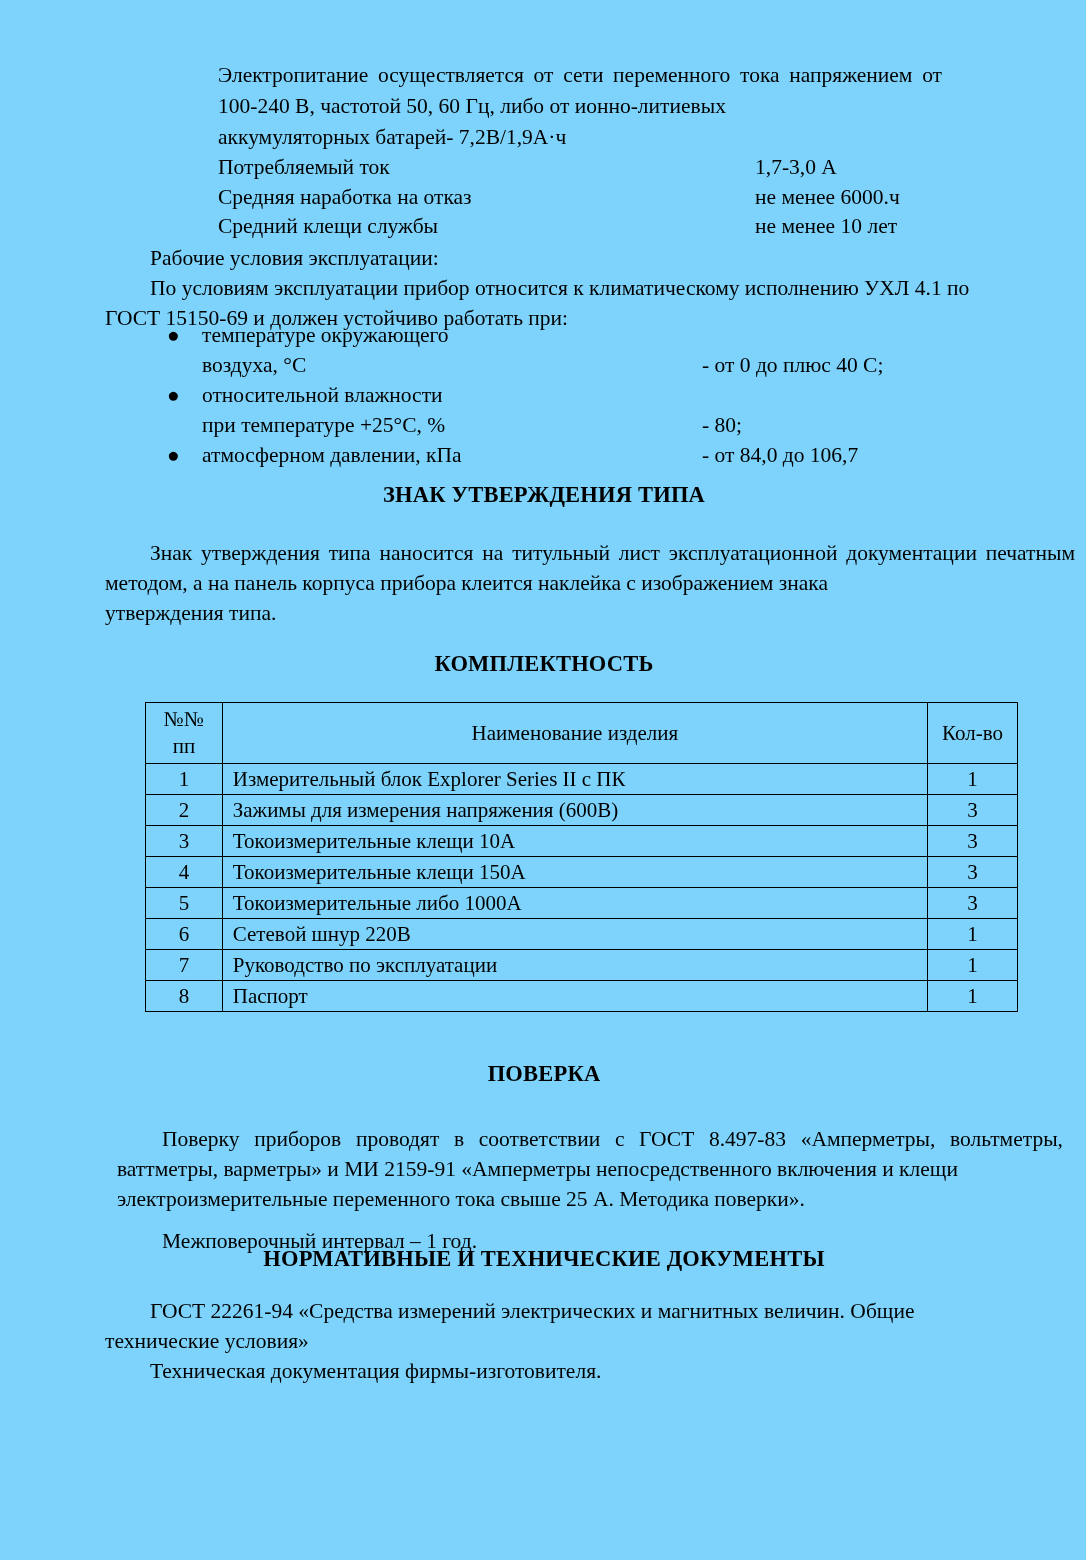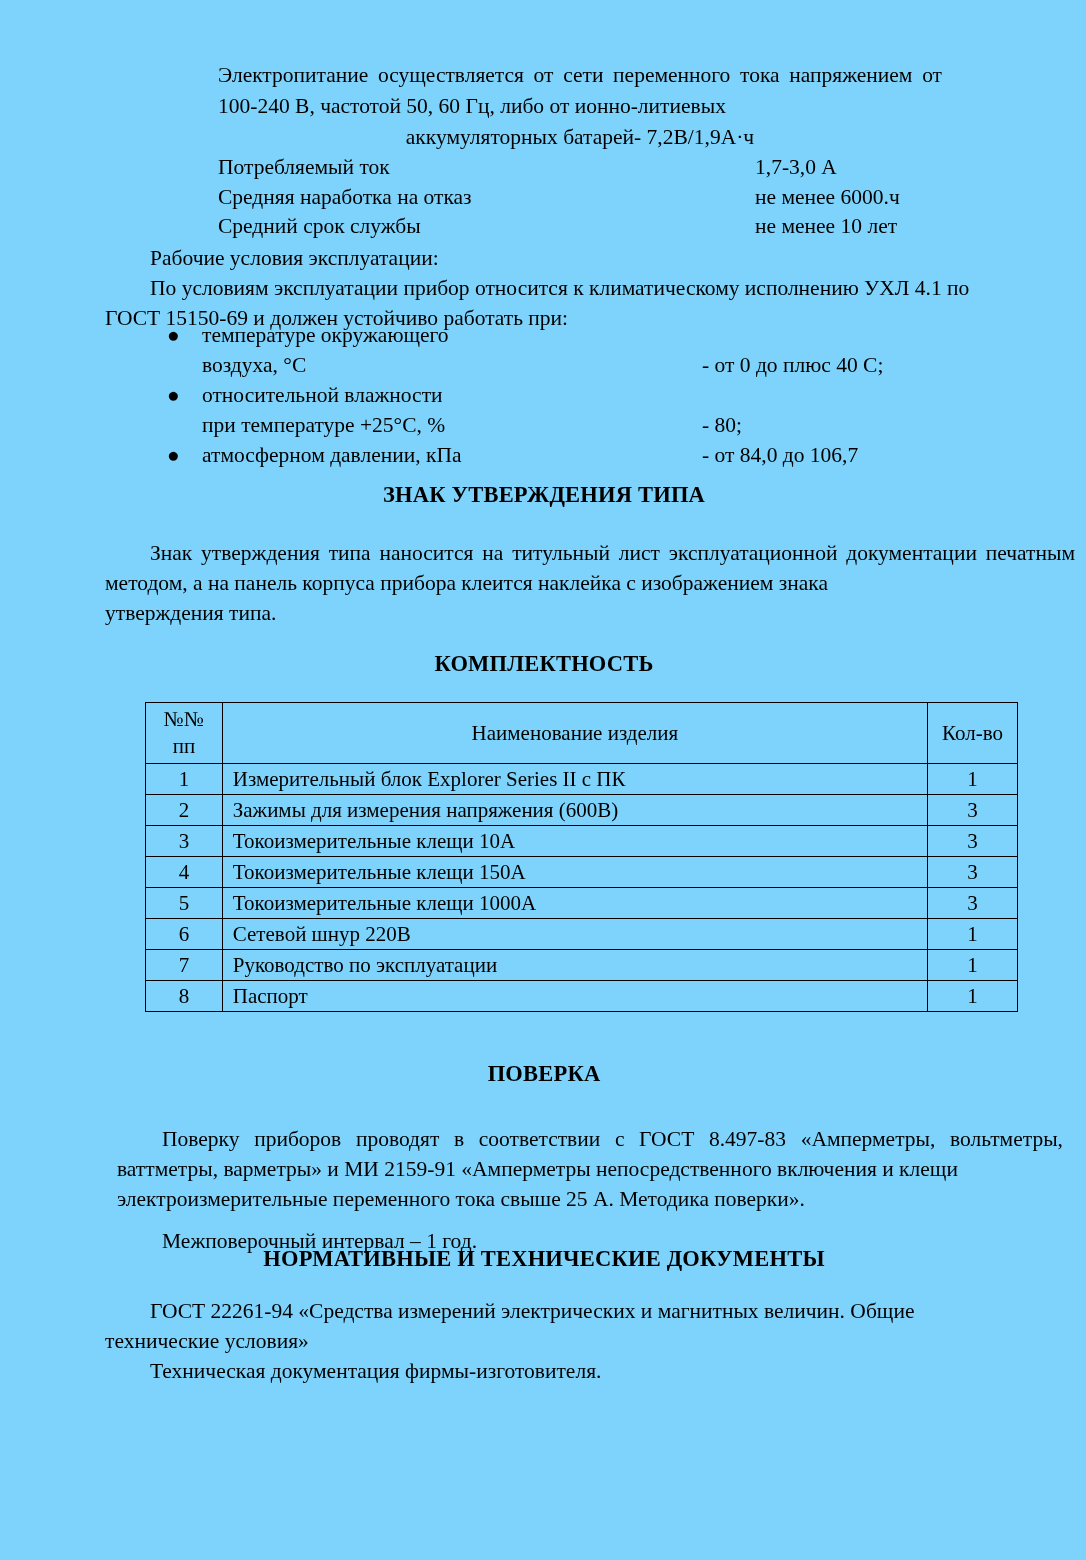--- a/index.html
+++ b/index.html
@@ -48,21 +48,21 @@
   }
   .spec-intro {
     font-size: 21.5px;
     line-height: 31px;
     text-align: justify;
     text-justify: inter-word;
     margin: 0;
   }
   .spec-intro > span.lastline {
     display: block;
-    text-align: center;
+    text-align: left;
   }
   .spec-rows {
   }
   .spec-row {
     display: block;
     position: relative;
     font-size: 21.5px;
     line-height: 29.5px;
     white-space: nowrap;
   }
@@ -247,21 +247,21 @@
     <div class="spec-rows">
       <span class="spec-row">
         <span class="label">Потребляемый ток</span>
         <span class="value">1,7-3,0 А</span>
       </span>
       <span class="spec-row">
         <span class="label">Средняя наработка на отказ</span>
         <span class="value">не менее  6000.ч</span>
       </span>
       <span class="spec-row">
-        <span class="label">Средний срок службы</span>
+        <span class="label">Средний клещи службы</span>
         <span class="value">не менее 10 лет</span>
       </span>
     </div>
   </div>
 
   <div class="conditions">
     <p class="cond-line1">Рабочие условия эксплуатации:</p>
     <p class="cond-para">
       <span>По условиям эксплуатации прибор относится к  климатическому исполнению УХЛ 4.1 по</span>
       <span class="tail">ГОСТ 15150-69 и должен устойчиво работать при:</span>
@@ -330,21 +330,21 @@
         <td class="col-name">Токоизмерительные клещи 10А</td>
         <td class="col-qty">3</td>
       </tr>
       <tr>
         <td class="col-num">4</td>
         <td class="col-name">Токоизмерительные клещи 150А</td>
         <td class="col-qty">3</td>
       </tr>
       <tr>
         <td class="col-num">5</td>
-        <td class="col-name">Токоизмерительные клещи 1000А</td>
+        <td class="col-name">Токоизмерительные либо 1000А</td>
         <td class="col-qty">3</td>
       </tr>
       <tr>
         <td class="col-num">6</td>
         <td class="col-name">Сетевой шнур 220В</td>
         <td class="col-qty">1</td>
       </tr>
       <tr>
         <td class="col-num">7</td>
         <td class="col-name">Руководство по эксплуатации</td>

